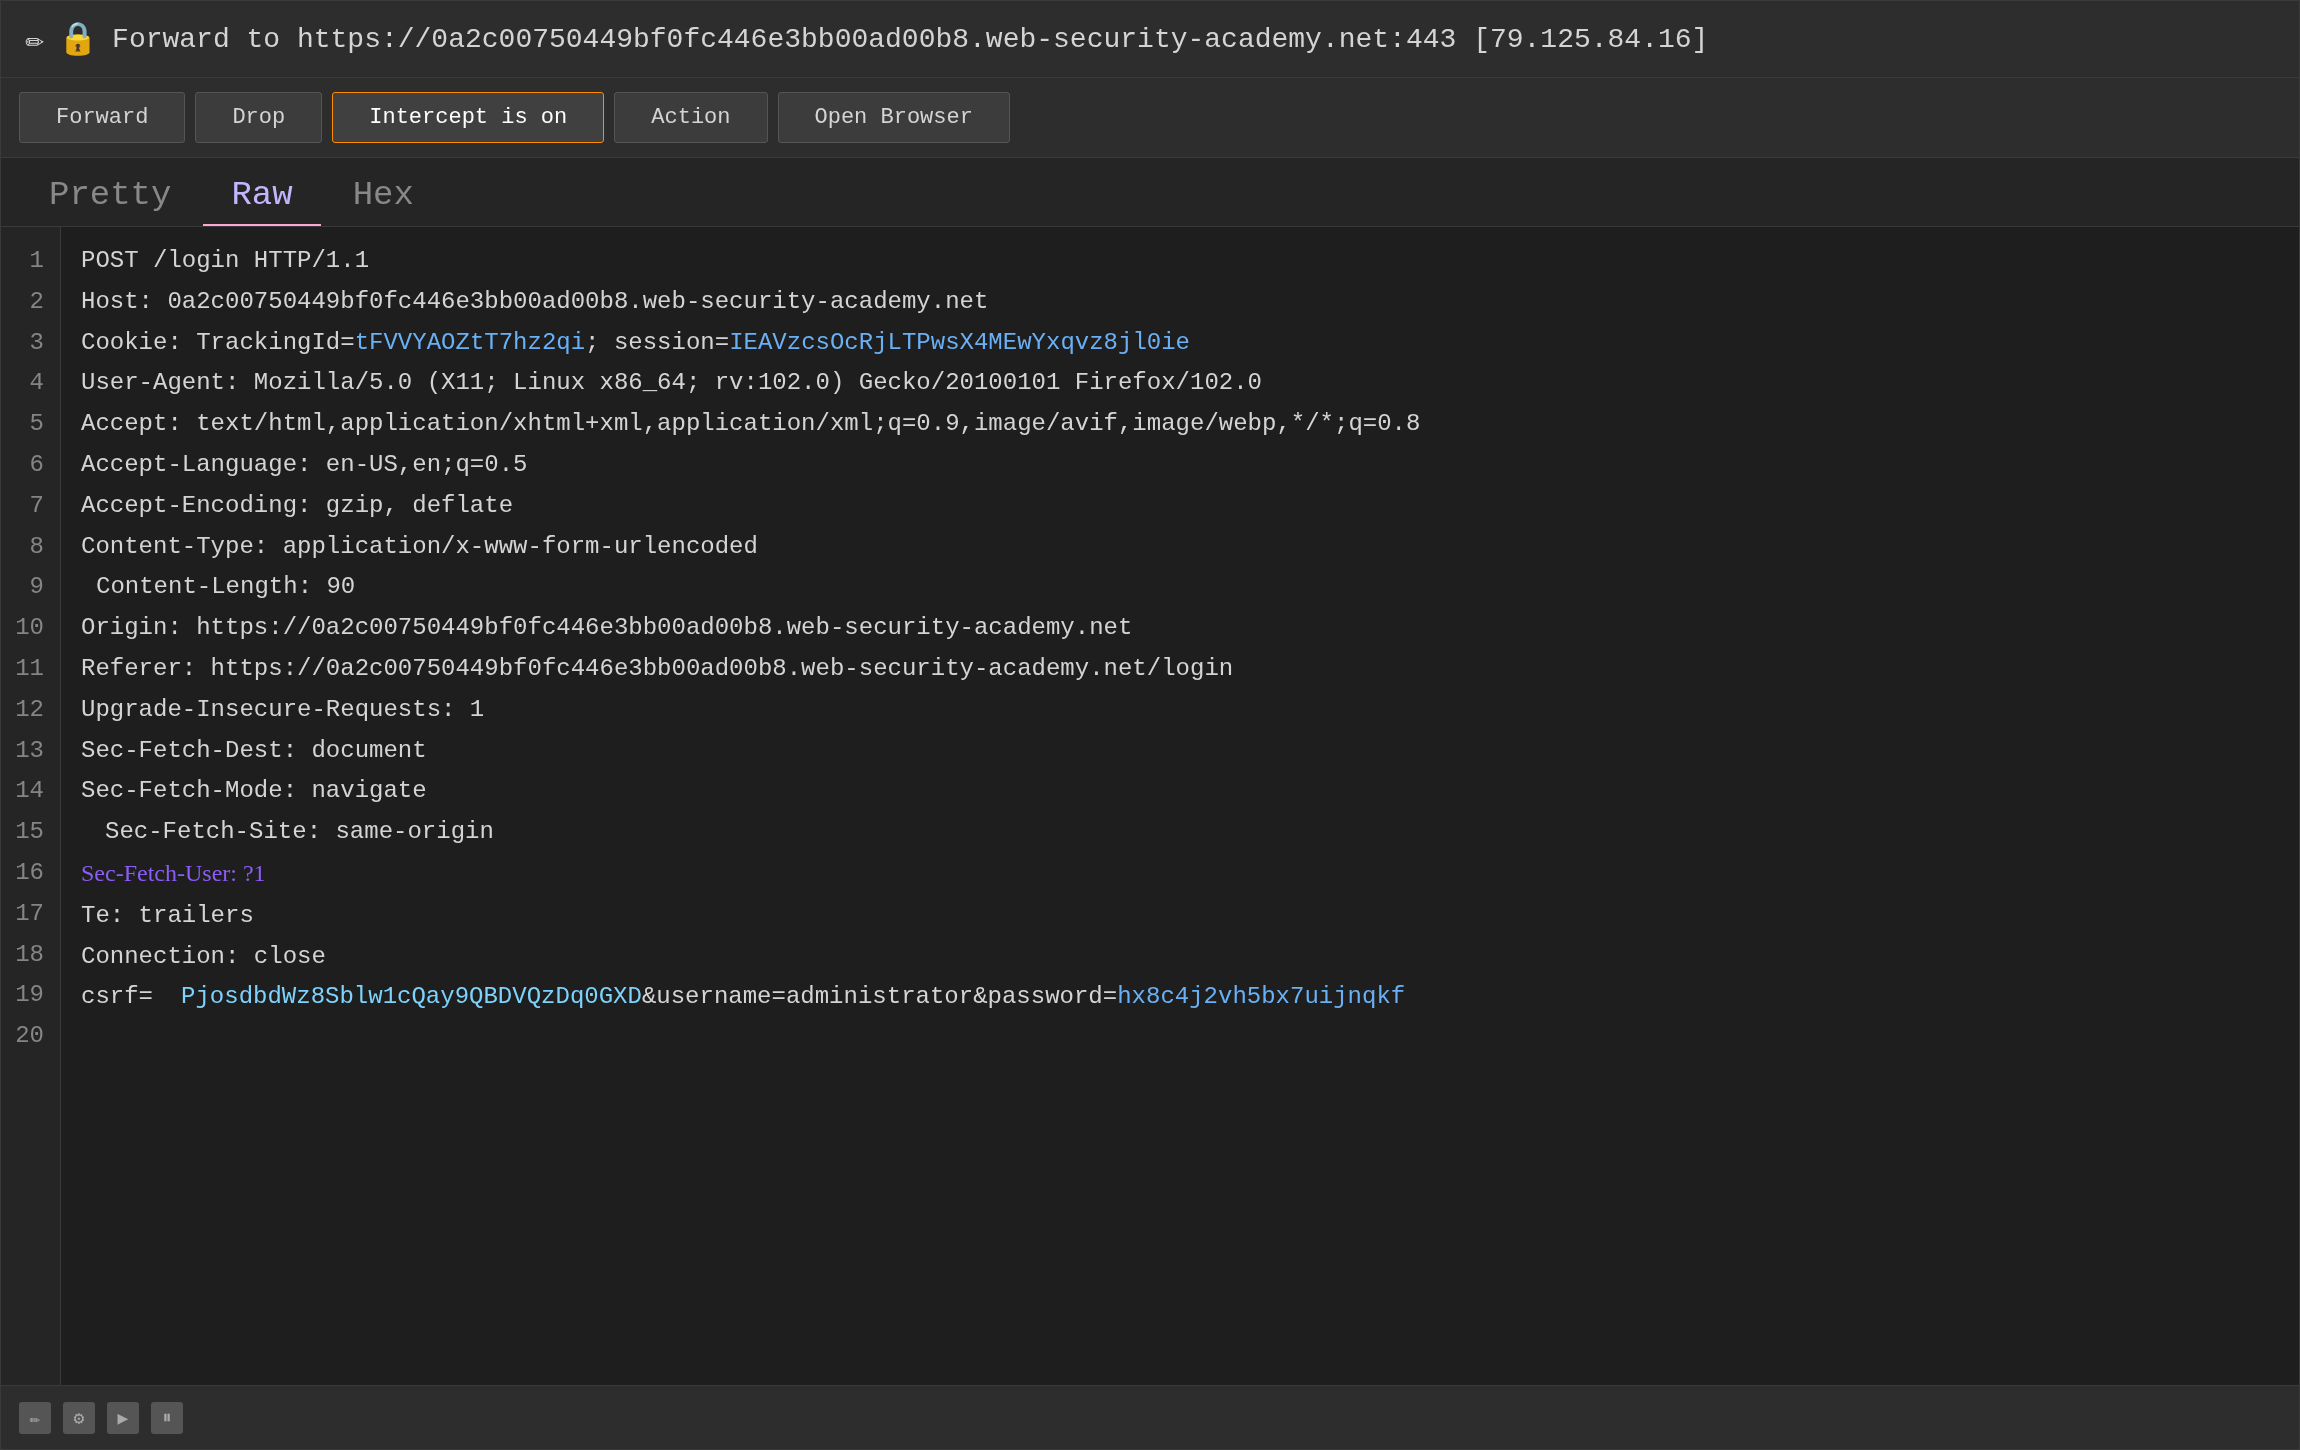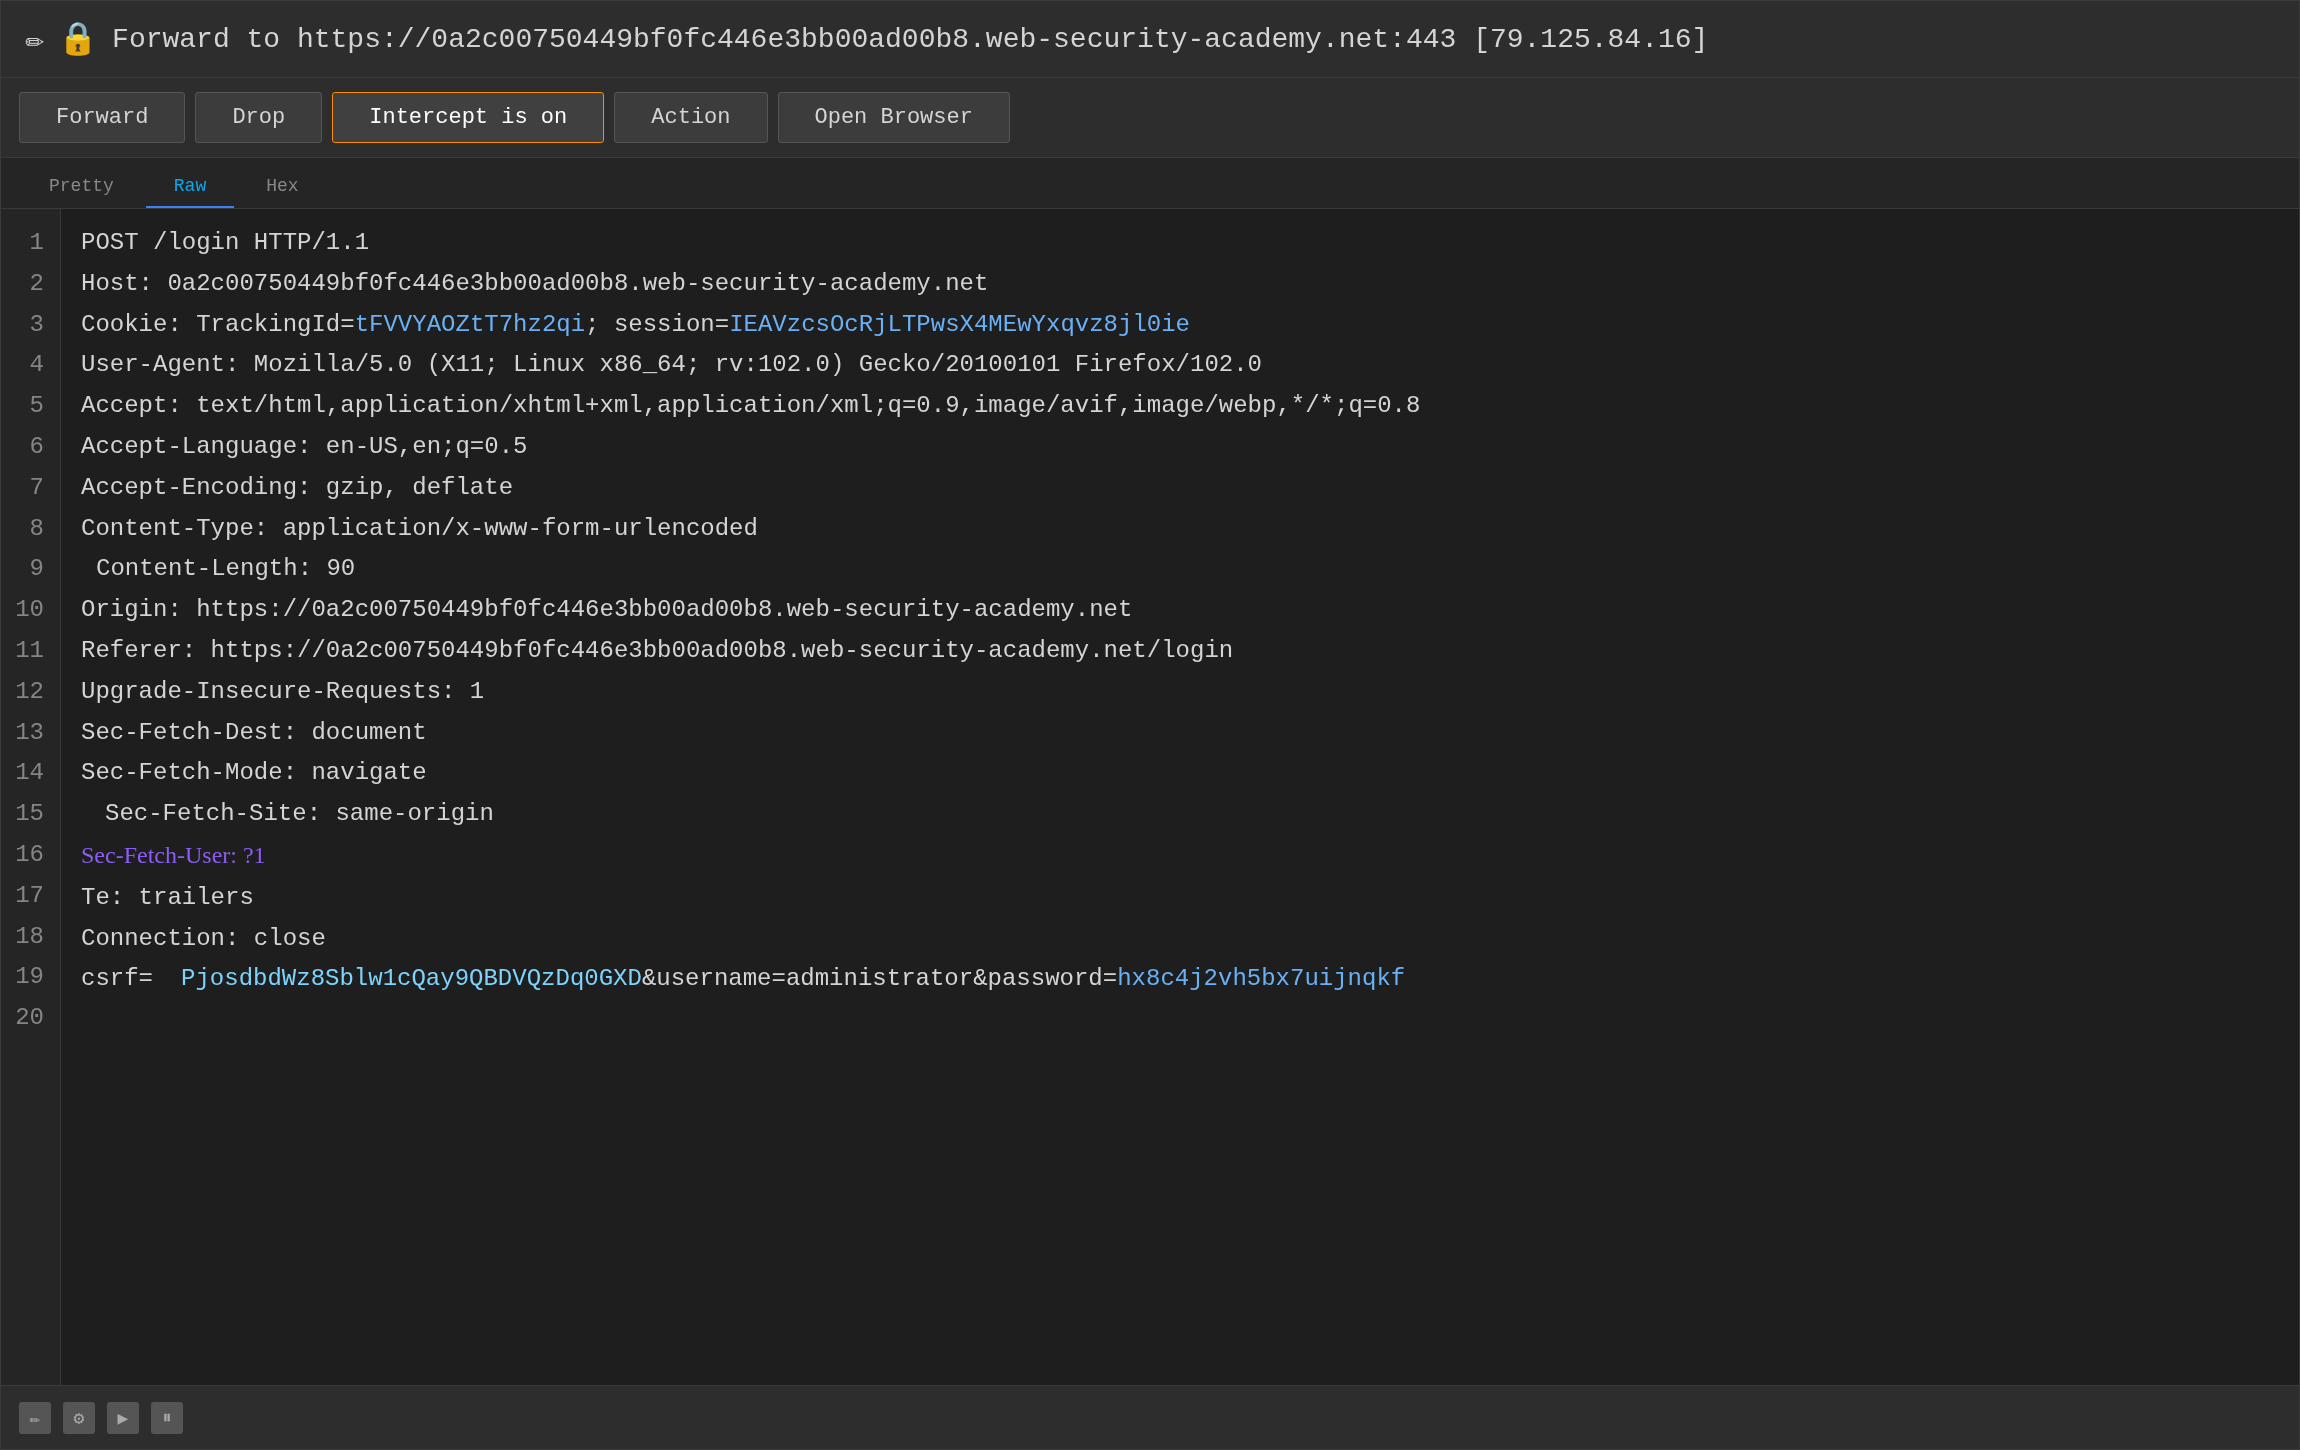--- a/index.html
+++ b/index.html
@@ -82,30 +82,30 @@
       border-bottom: 1px solid #3a3a3a;
       padding: 0 20px;
       display: flex;
       align-items: flex-end;
       gap: 4px;
       padding-top: 8px;
     }
 
     .tab {
       padding: 10px 28px;
-      font-size: 18px;
+      font-size: 34px;
       color: #888;
       cursor: pointer;
       border-bottom: 2px solid transparent;
       font-family: 'Courier New', Courier, monospace;
     }
 
     .tab.active {
-      color: #0ea5e9;
-      border-bottom: 2px solid #3b82f6;
+      color: #c4b5fd;
+      border-bottom: 2px solid #f9a8d4;
     }
 
     
     .content-area {
       flex: 1;
       display: flex;
       background: #1e1e1e;
       overflow: hidden;
     }
 

